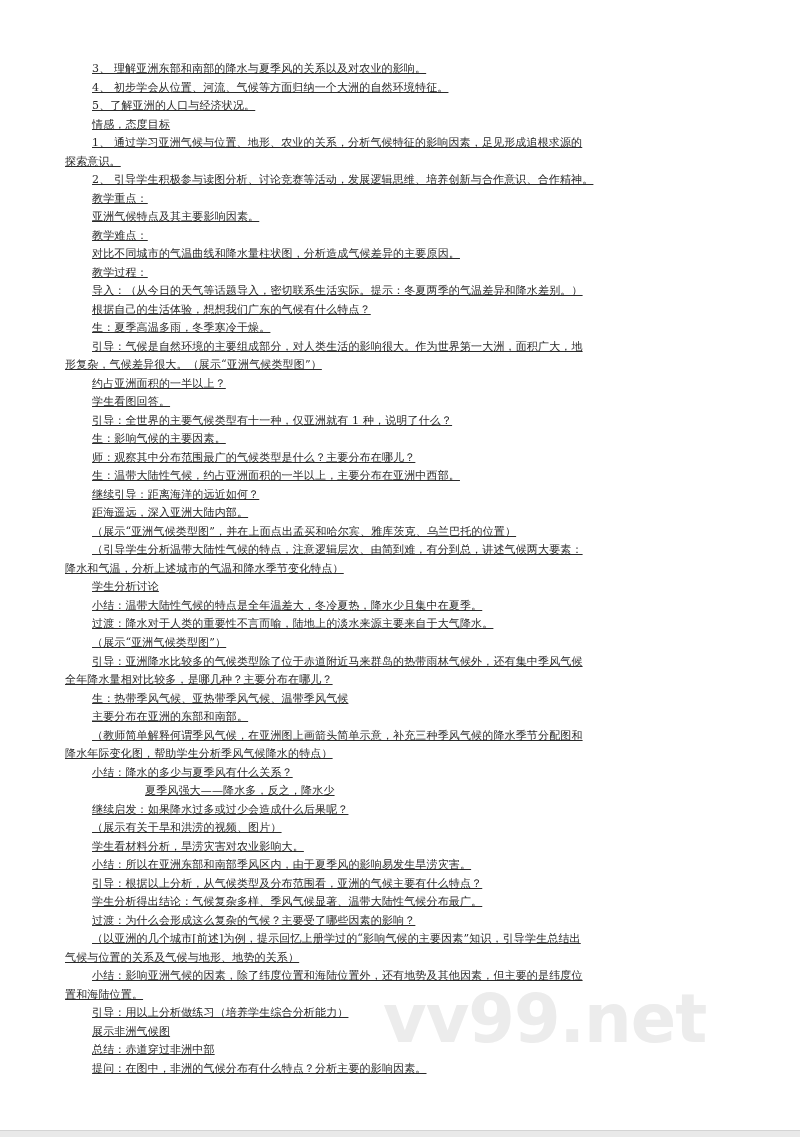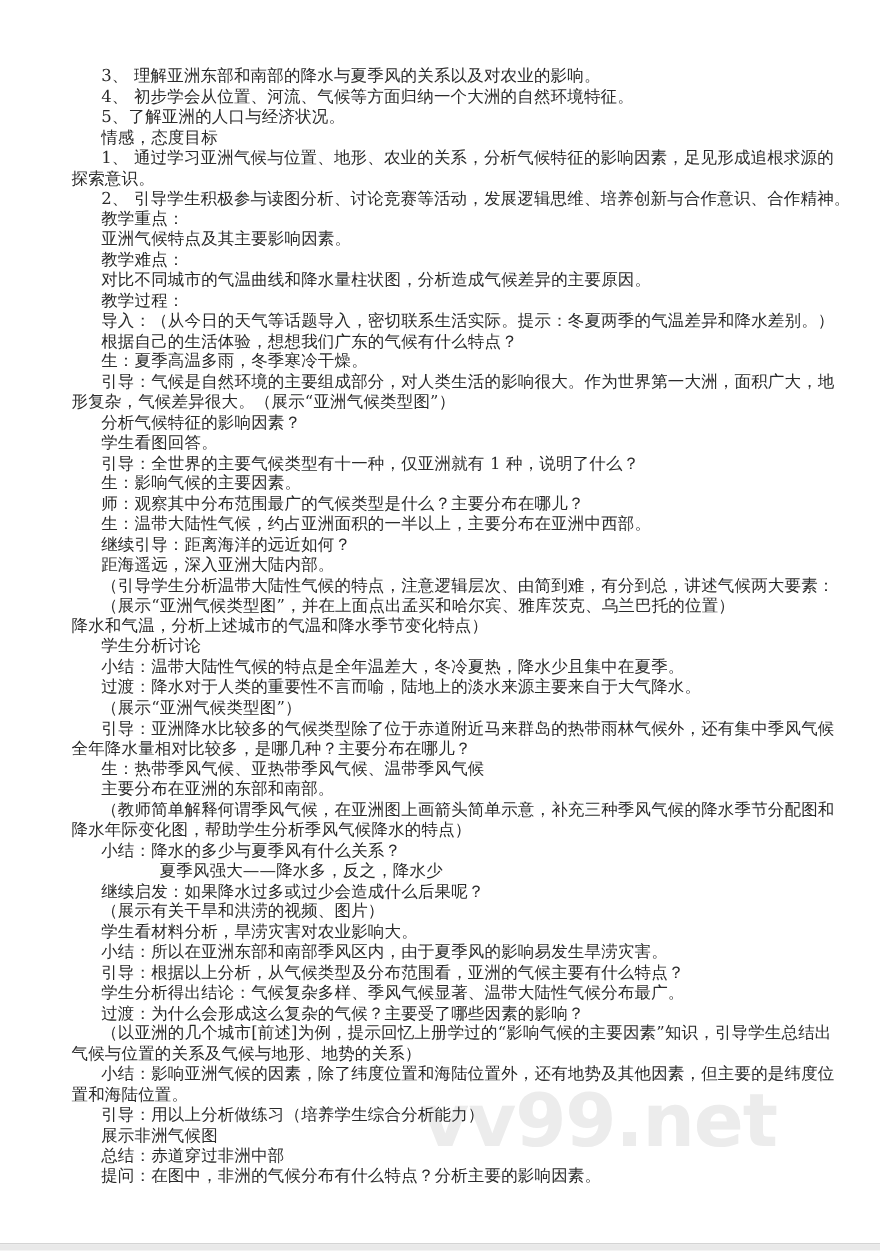--- a/index.html
+++ b/index.html
@@ -42,23 +42,24 @@
     .content {
       position: absolute;
       left: 65px;
       top: 60px;
       width: 680px;
       z-index: 1;
     }
     .line {
       height: 18.52px;
       line-height: 18.52px;
-      font-size: 15px;
+      font-size: 11px;
       white-space: nowrap;
       letter-spacing: 0.15px;
+      text-decoration: underline;
     }
     .indent { padding-left: 27px; }
     .indent2 { padding-left: 80px; }
     .wrap { padding-left: 0; }
   </style>
 </head>
 <body>
 
 <div class="page">
   <div class="watermark">vv99.net</div>
@@ -73,30 +74,30 @@
       <div class="line indent">教学重点：</div>
       <div class="line indent">亚洲气候特点及其主要影响因素。</div>
       <div class="line indent">教学难点：</div>
       <div class="line indent">对比不同城市的气温曲线和降水量柱状图，分析造成气候差异的主要原因。</div>
       <div class="line indent">教学过程：</div>
       <div class="line indent">导入：（从今日的天气等话题导入，密切联系生活实际。提示：冬夏两季的气温差异和降水差别。）</div>
       <div class="line indent">根据自己的生活体验，想想我们广东的气候有什么特点？</div>
       <div class="line indent">生：夏季高温多雨，冬季寒冷干燥。</div>
       <div class="line indent">引导：气候是自然环境的主要组成部分，对人类生活的影响很大。作为世界第一大洲，面积广大，地</div>
       <div class="line wrap">形复杂，气候差异很大。（展示“亚洲气候类型图”）</div>
-      <div class="line indent">分析气候特征的影响因素？</div>
+      <div class="line indent">约占亚洲面积的一半以上？</div>
       <div class="line indent">学生看图回答。</div>
       <div class="line indent">引导：全世界的主要气候类型有十一种，仅亚洲就有 1 种，说明了什么？</div>
       <div class="line indent">生：影响气候的主要因素。</div>
       <div class="line indent">师：观察其中分布范围最广的气候类型是什么？主要分布在哪儿？</div>
       <div class="line indent">生：温带大陆性气候，约占亚洲面积的一半以上，主要分布在亚洲中西部。</div>
       <div class="line indent">继续引导：距离海洋的远近如何？</div>
       <div class="line indent">距海遥远，深入亚洲大陆内部。</div>
+      <div class="line indent">（展示“亚洲气候类型图”，并在上面点出孟买和哈尔宾、雅库茨克、乌兰巴托的位置）</div>
       <div class="line indent">（引导学生分析温带大陆性气候的特点，注意逻辑层次、由简到难，有分到总，讲述气候两大要素：</div>
-      <div class="line indent">（展示“亚洲气候类型图”，并在上面点出孟买和哈尔宾、雅库茨克、乌兰巴托的位置）</div>
       <div class="line wrap">降水和气温，分析上述城市的气温和降水季节变化特点）</div>
       <div class="line indent">学生分析讨论</div>
       <div class="line indent">小结：温带大陆性气候的特点是全年温差大，冬冷夏热，降水少且集中在夏季。</div>
       <div class="line indent">过渡：降水对于人类的重要性不言而喻，陆地上的淡水来源主要来自于大气降水。</div>
       <div class="line indent">（展示“亚洲气候类型图”）</div>
       <div class="line indent">引导：亚洲降水比较多的气候类型除了位于赤道附近马来群岛的热带雨林气候外，还有集中季风气候</div>
       <div class="line wrap">全年降水量相对比较多，是哪几种？主要分布在哪儿？</div>
       <div class="line indent">生：热带季风气候、亚热带季风气候、温带季风气候</div>
       <div class="line indent">主要分布在亚洲的东部和南部。</div>
       <div class="line indent">（教师简单解释何谓季风气候，在亚洲图上画箭头简单示意，补充三种季风气候的降水季节分配图和</div>

